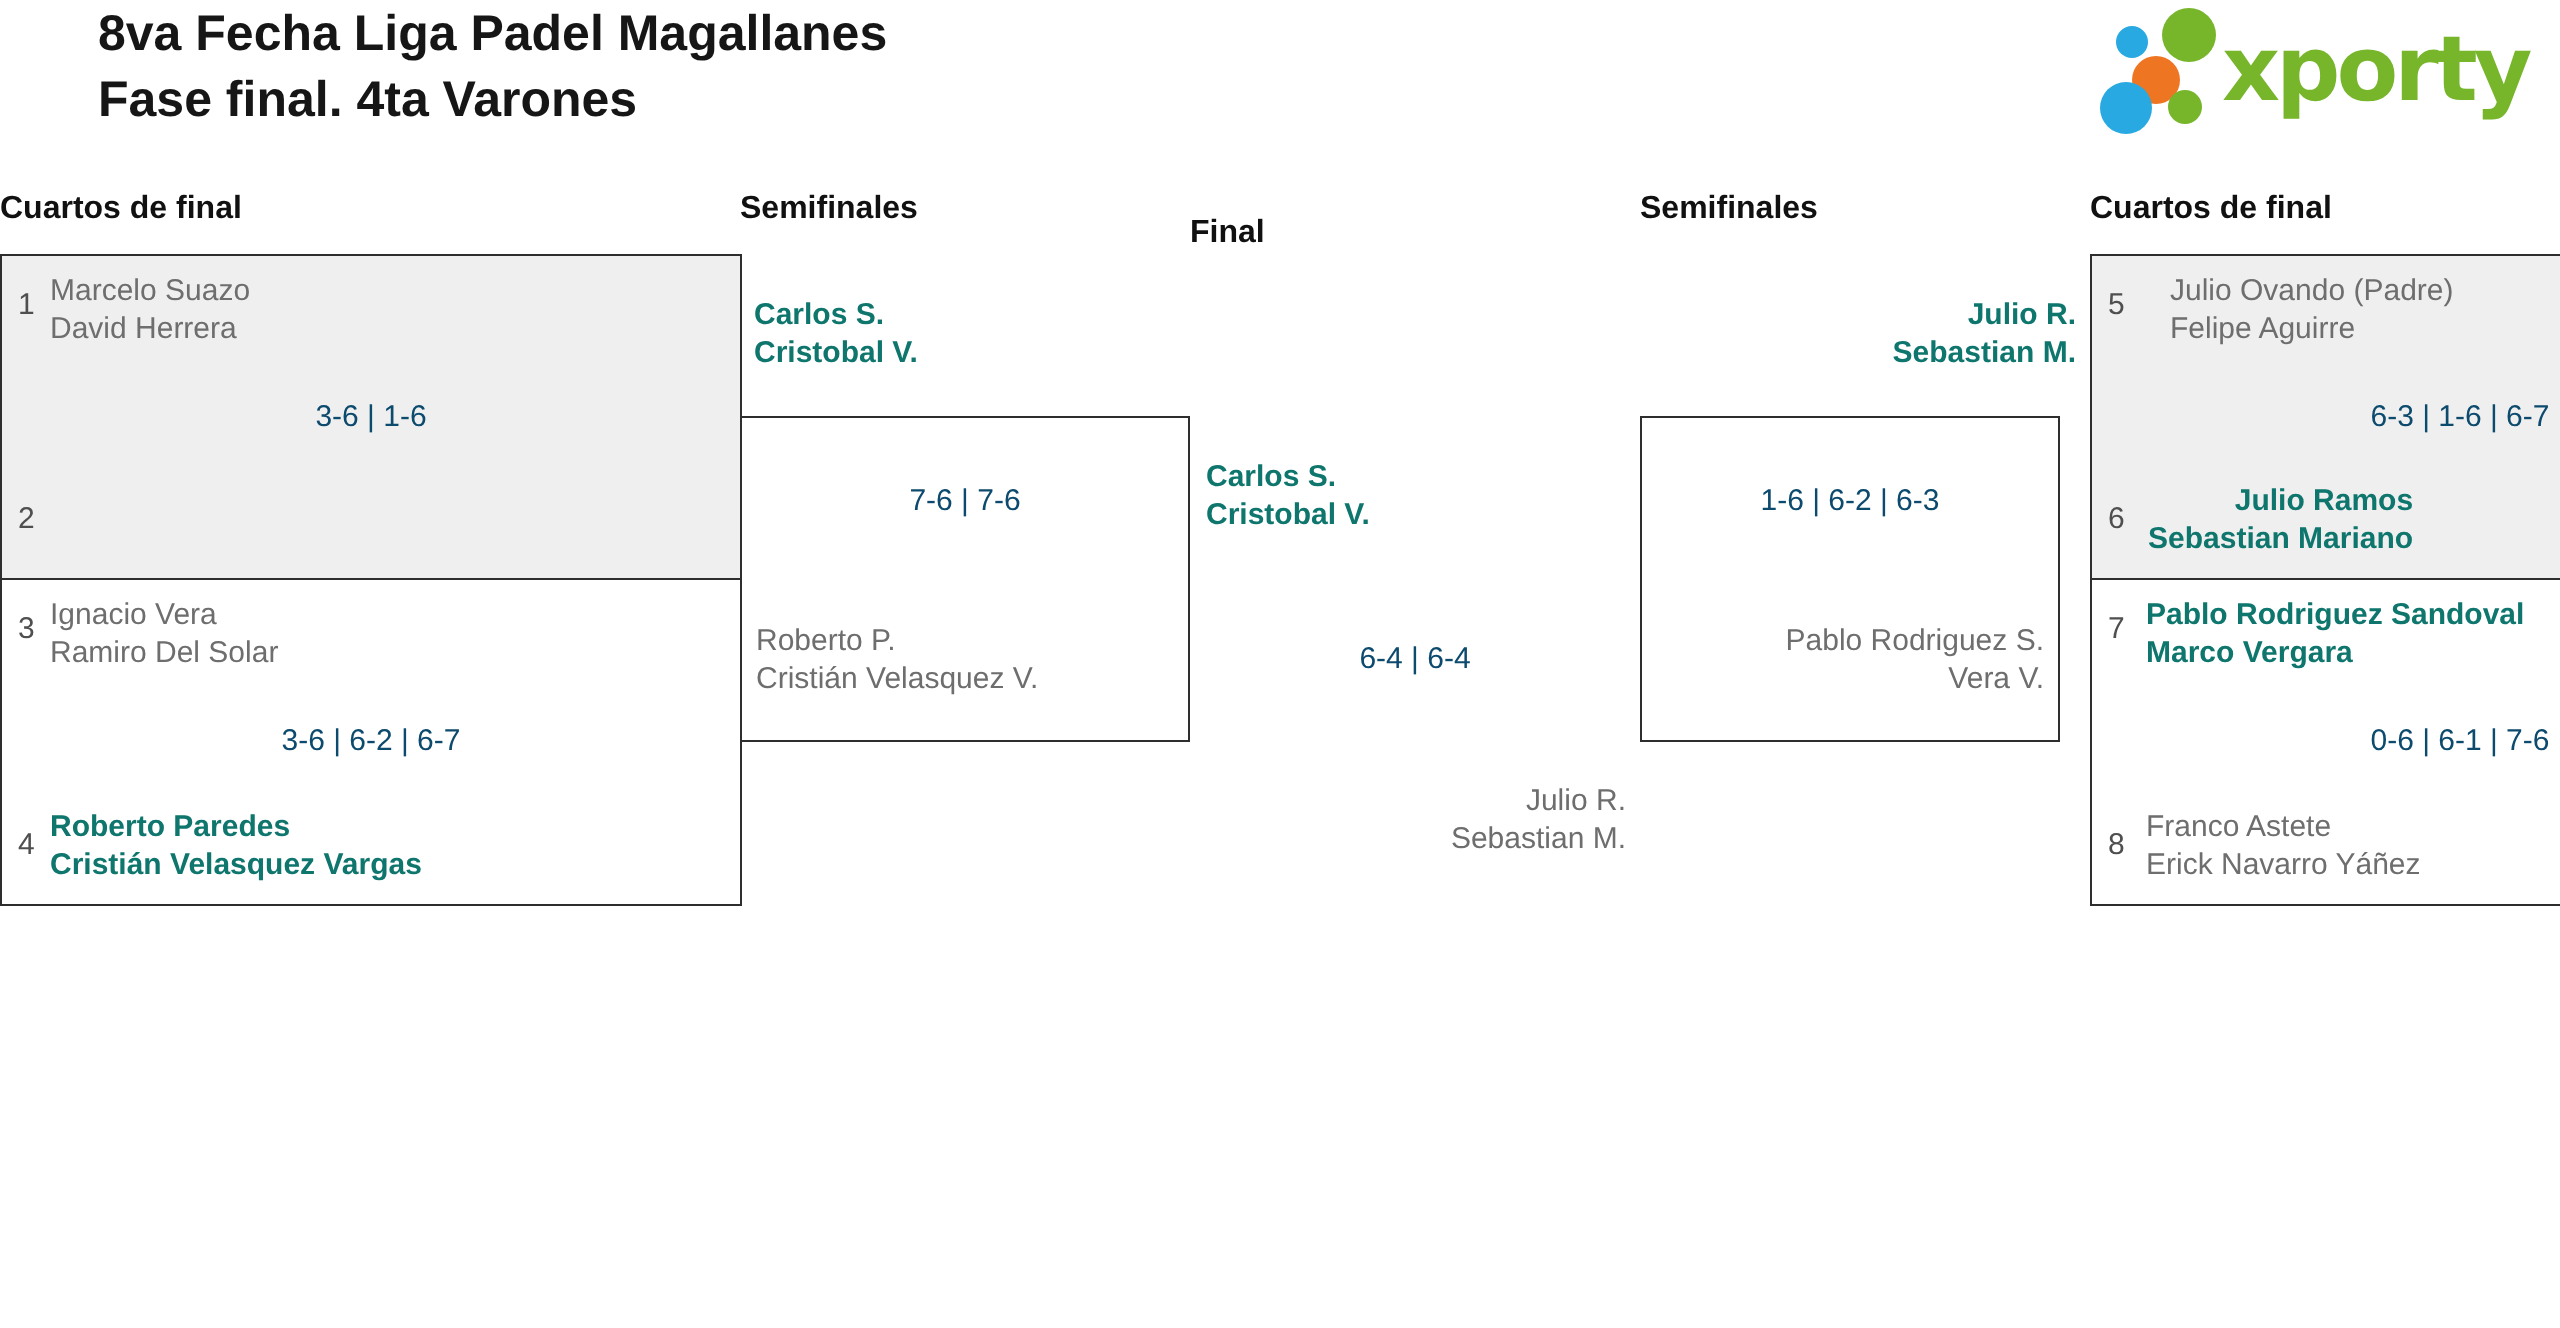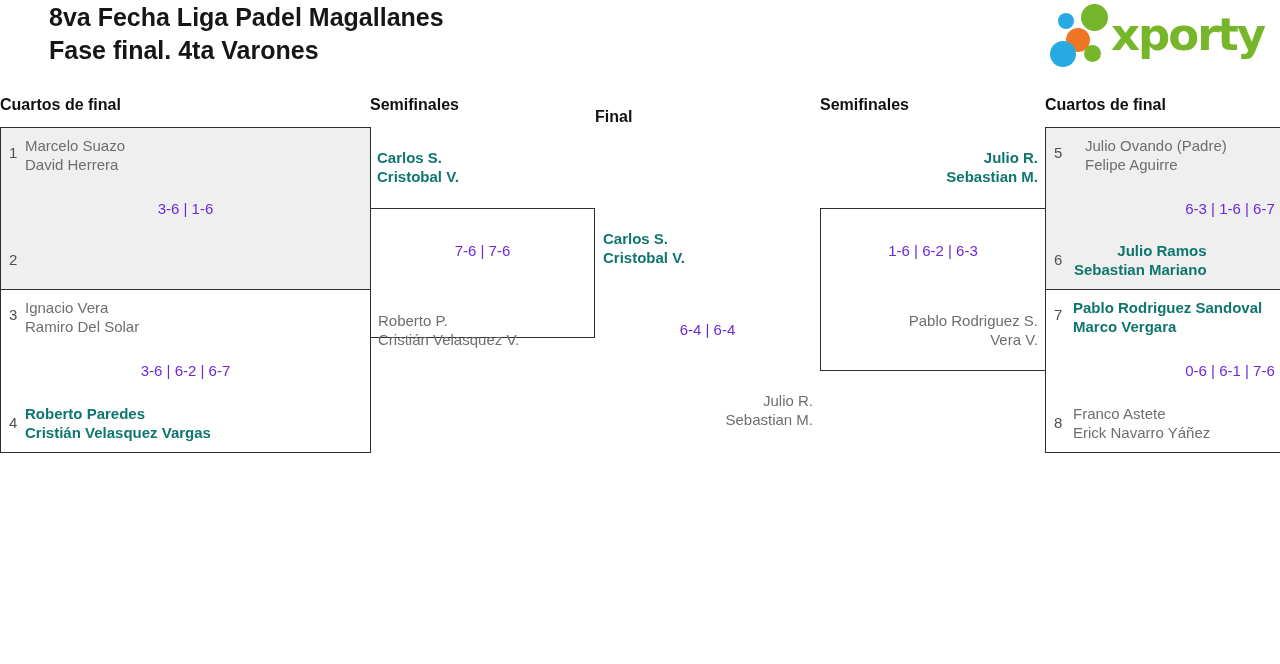--- a/index.html
+++ b/index.html
@@ -45,21 +45,21 @@
   .shaded{background:#efefef;}
   .pair{line-height:19px;font-size:15px;white-space:nowrap;}
   .lose{color:#6e6e6e;font-weight:400;}
   .win{color:#0f766e;font-weight:700;}
   .seed{
     position:absolute;left:8px;width:16px;
     font-size:15px;color:#4f4f4f;line-height:17px;
   }
   .score{
     position:absolute;left:0;width:100%;text-align:center;
-    font-size:15px;color:#6d28d9;line-height:19px;white-space:nowrap;
+    font-size:15px;color:#0c4a6e;line-height:19px;white-space:nowrap;
   }
   
   .qf .pair-top{position:absolute;left:24px;top:8px;}
   .qf .seed-top{top:16px;}
   .qf .score{top:71px;}
   .qf .pair-bottom{position:absolute;left:24px;bottom:10px;}
   .qf .seed-bottom{bottom:21px;}
   
   .sf .score{top:32px;}
   .sf .pair-loser{position:absolute;top:102px;}
@@ -113,21 +113,21 @@
     <div>Roberto Paredes</div>
     <div>Cristián Velasquez Vargas</div>
   </div>
 </div>
 
 <div class="abs pair win" style="left:377px;top:148px;">
   <div>Carlos S.</div>
   <div>Cristobal V.</div>
 </div>
 
-<div class="match-box sf sf-left" style="left:370px;top:208px;width:225px;height:130px;">
+<div class="match-box sf sf-left" style="left:370px;top:208px;width:225px;height:163px;">
   <div class="score">7-6 | 7-6</div>
   <div class="pair pair-loser lose">
     <div>Roberto P.</div>
     <div>Cristián Velasquez V.</div>
   </div>
 </div>
 
 <div class="abs pair win" style="left:603px;top:229px;">
   <div>Carlos S.</div>
   <div>Cristobal V.</div>
@@ -136,21 +136,21 @@
 <div class="abs pair lose align-right" style="right:467px;top:391px;">
   <div>Julio R.</div>
   <div>Sebastian M.</div>
 </div>
 
 <div class="abs pair win align-right" style="right:242px;top:148px;">
   <div>Julio R.</div>
   <div>Sebastian M.</div>
 </div>
 
-<div class="match-box sf sf-right" style="left:820px;top:208px;width:226px;height:163px;">
+<div class="match-box sf sf-right" style="left:820px;top:208px;width:210px;height:163px;">
   <div class="score">1-6 | 6-2 | 6-3</div>
   <div class="pair pair-loser lose">
     <div>Pablo Rodriguez S.</div>
     <div>Vera V.</div>
   </div>
 </div>
 
 <div class="match-box qf shaded" style="left:1045px;top:127px;width:370px;height:163px;">
   <div class="seed seed-top">5</div>
   <div class="pair pair-top lose" style="left:39px;">

